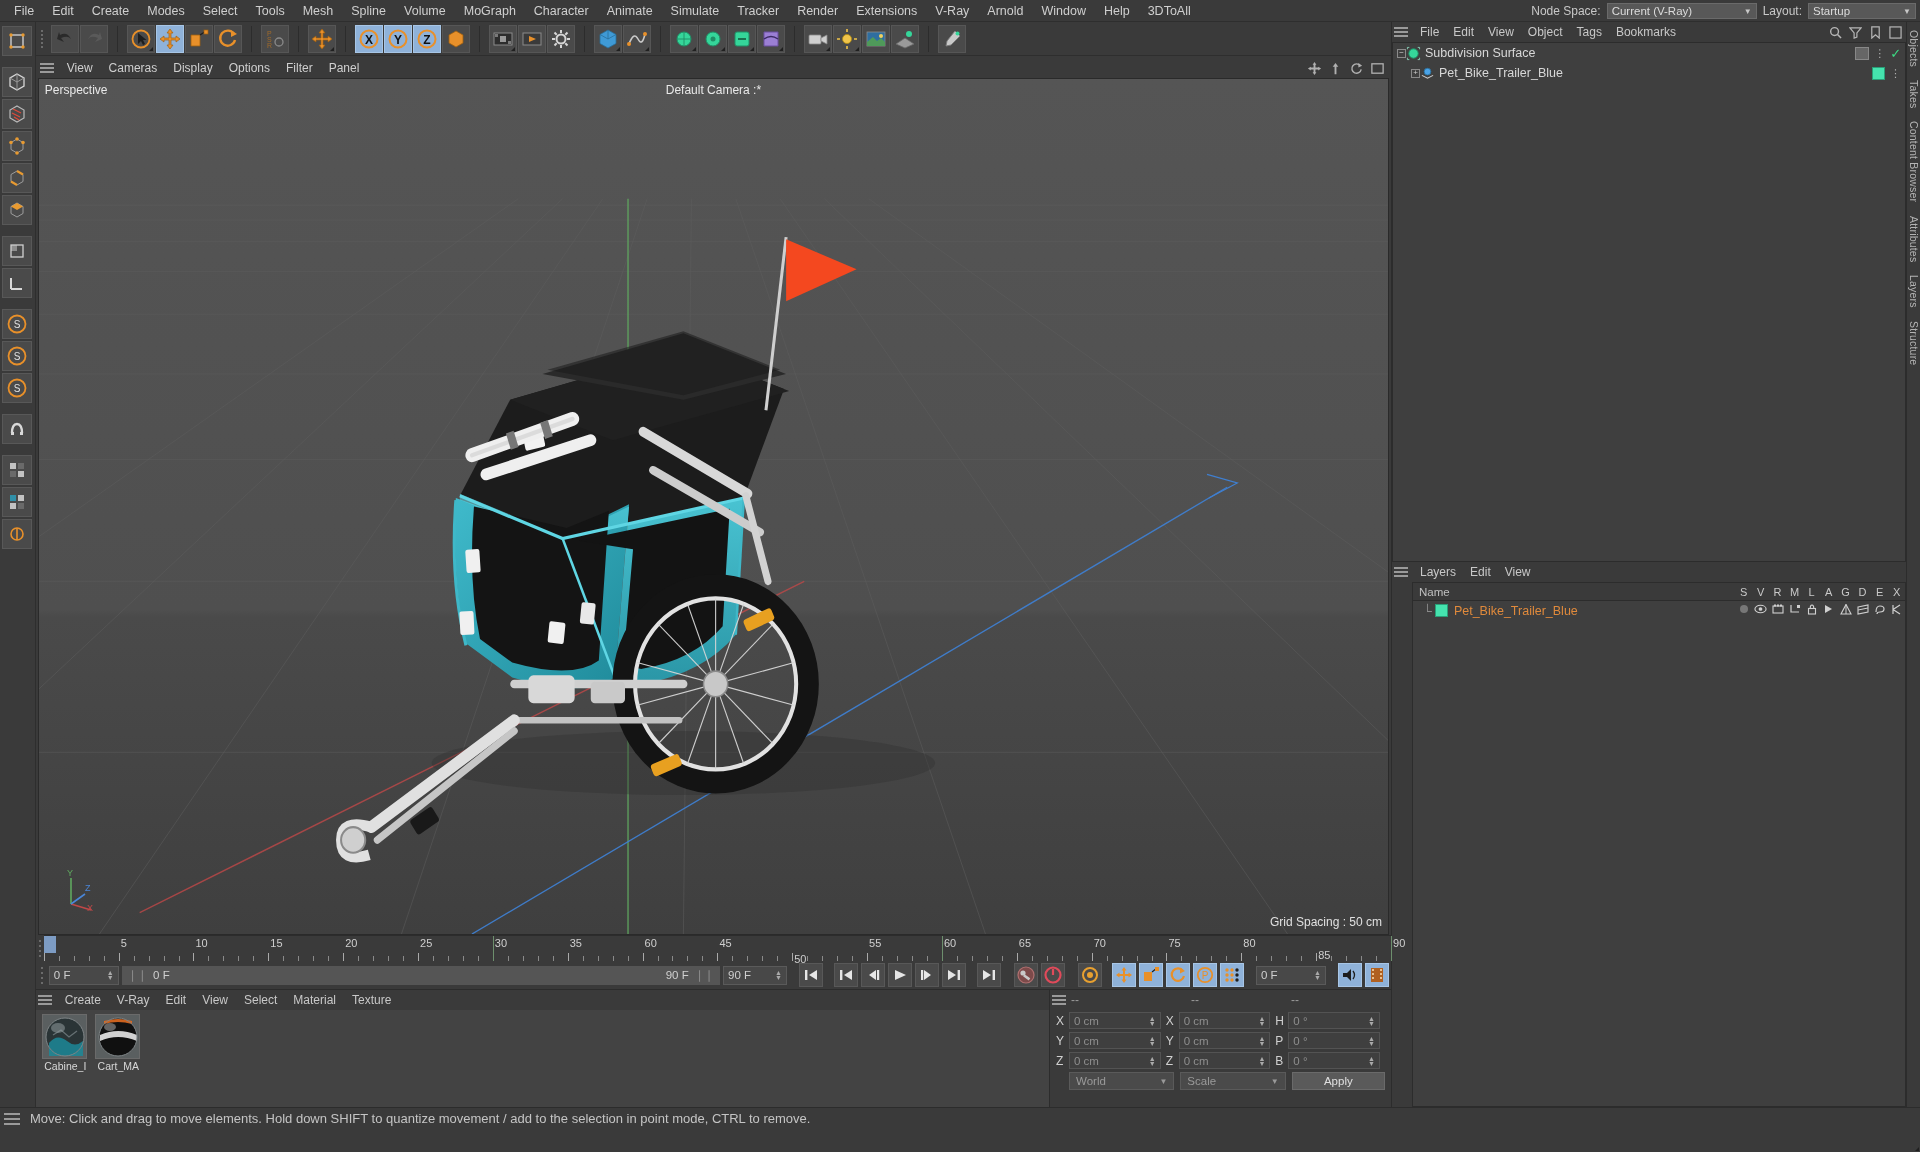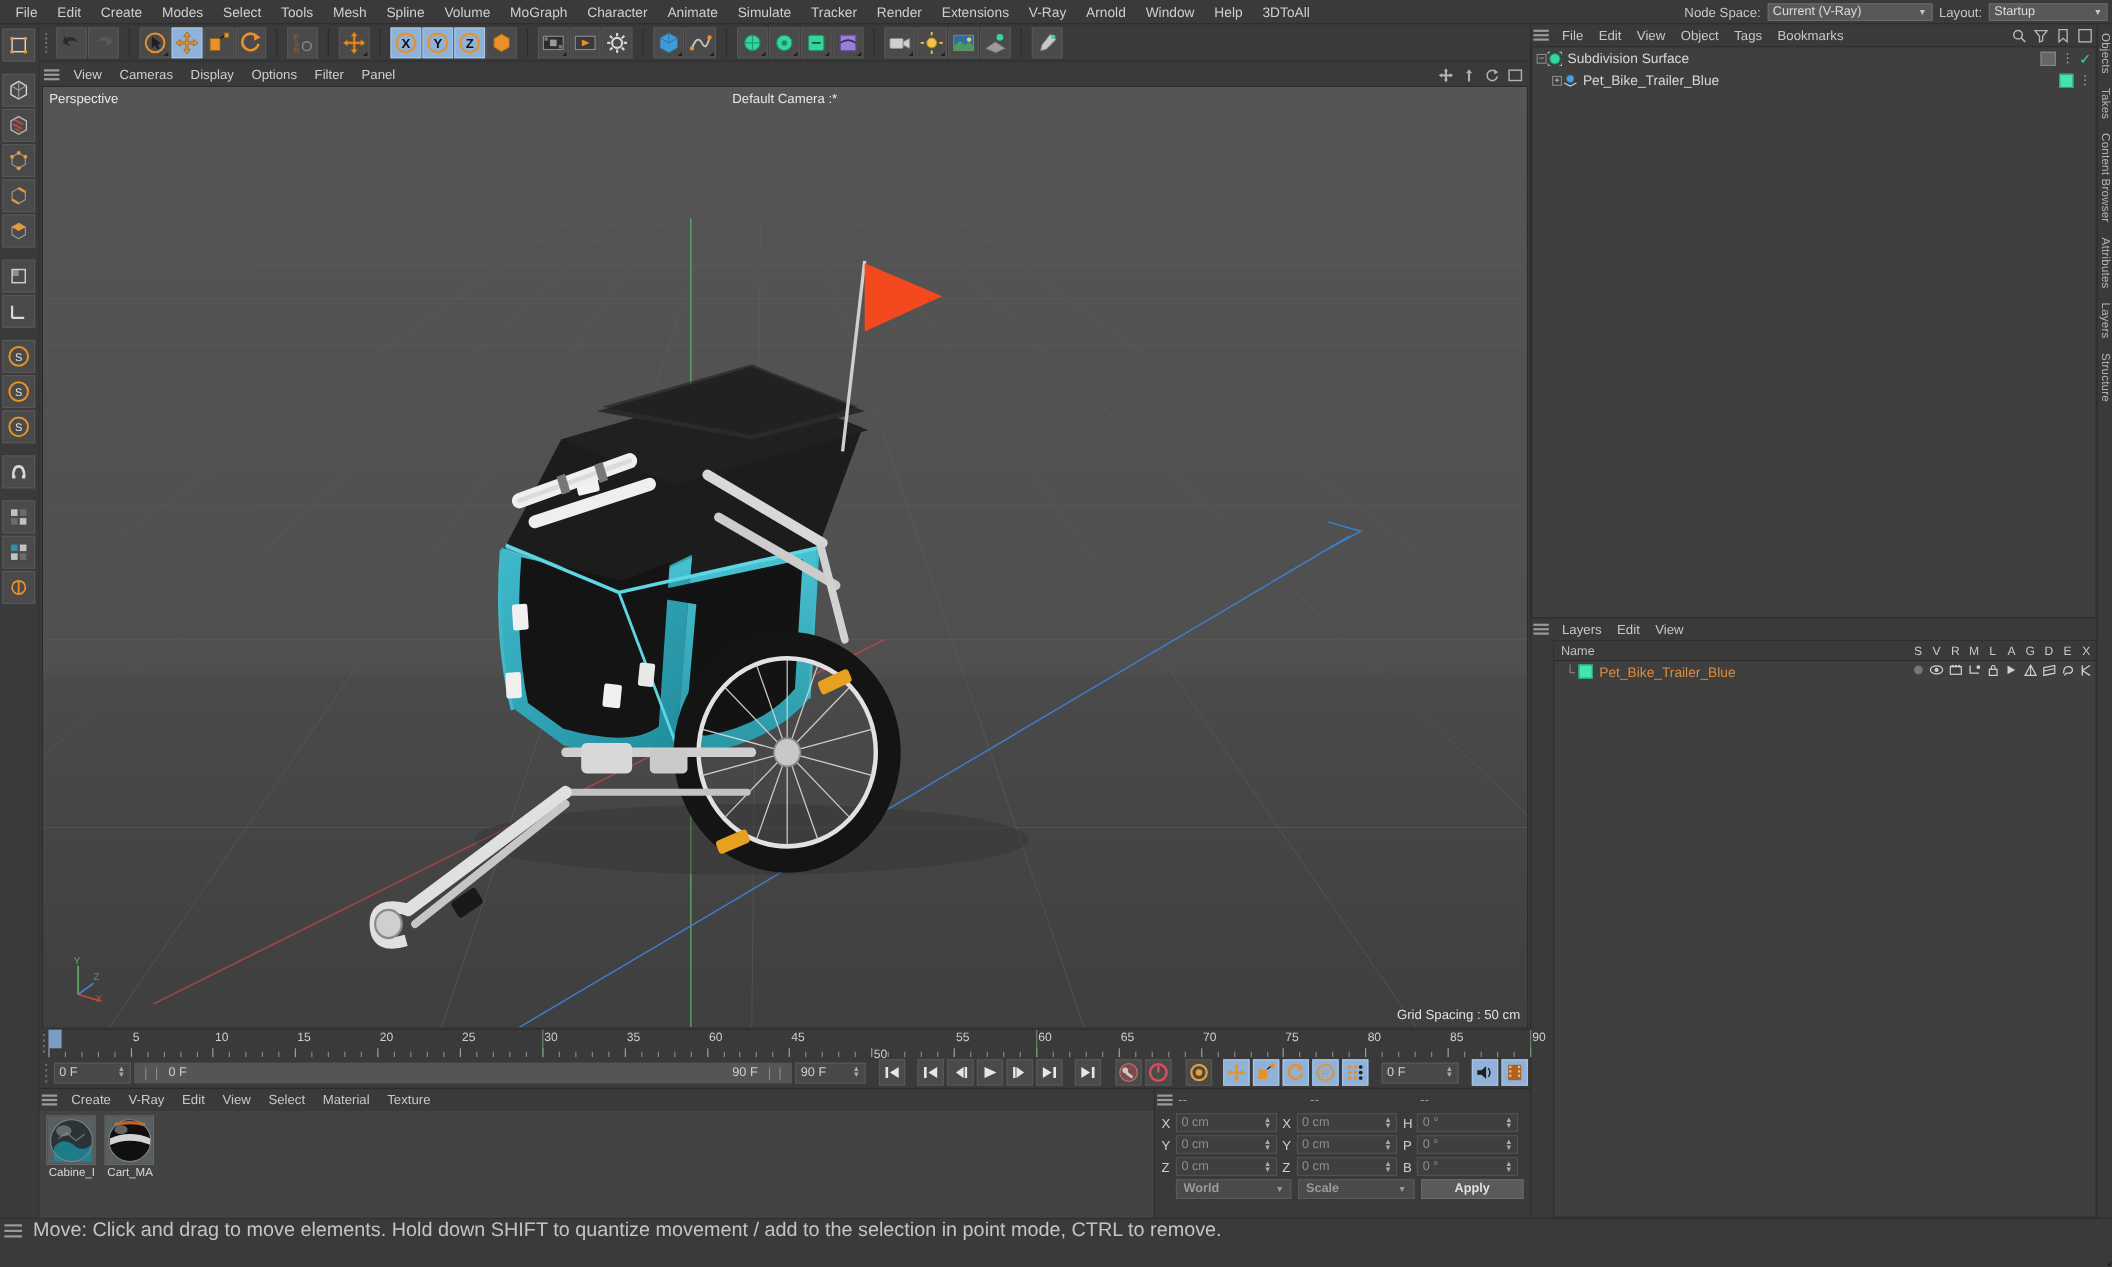--- a/index.html
+++ b/index.html
@@ -135,21 +135,21 @@
   .lay-cols{ display:flex; margin-left:auto;}
   .lay-col{ width:17px; text-align:center; font-size:11px; color:#c9c9c9;}
   .lay-row{ height:19px; display:flex; align-items:center; font-size:12.5px; padding-left:10px;}
 
   .rail{ width:14px; background:#3a3a3a; border-left:1px solid #2c2c2c;
      display:flex; flex-direction:column; align-items:center; padding-top:8px; gap:13px;}
   .rail span{ writing-mode:vertical-rl; font-size:10.5px; color:#b4b4b4; letter-spacing:0.2px;}
 
   
   .statusbar{ height:22px; background:#3a3a3a; display:flex; align-items:center;
-     font-size:18px; color:#c4c4c4; border-top:1px solid #2c2c2c; padding-left:4px;}
+     font-size:13px; color:#c4c4c4; border-top:1px solid #2c2c2c; padding-left:4px;}
   .sb-ham{ width:16px;height:12px;display:flex;flex-direction:column;justify-content:space-between;margin-right:10px;}
   .sb-ham i{ height:2px;background:#9a9a9a;}
 </style>
 </head>
 <body>
 
 <div class="app">
 
 
   <div class="menubar">
@@ -794,21 +794,21 @@
             <div class="tl-num" style="left: 38.8889%;">35</div>
             <div class="tl-num" style="left: 44.4444%;">60</div>
             <div class="tl-num" style="left: 50%;">45</div>
             <div class="tl-num" style="left: 55.5556%; margin-top: 16px;">50</div>
             <div class="tl-num" style="left: 61.1111%;">55</div>
             <div class="tl-num" style="left: 66.6667%;">60</div>
             <div class="tl-num" style="left: 72.2222%;">65</div>
             <div class="tl-num" style="left: 77.7778%;">70</div>
             <div class="tl-num" style="left: 83.3333%;">75</div>
             <div class="tl-num" style="left: 88.8889%;">80</div>
-            <div class="tl-num" style="left: 94.4444%;">85</div>
+            <div class="tl-num" style="left: 94.4444%; margin-top: 12px;">85</div>
             <div class="tl-num" style="left: 100%;">90</div>
             <div class="tl-green" style="left: 33.3333%;"></div>
             <div class="tl-green" style="left: 66.6667%;"></div>
             <div class="tl-green" style="left: 100%;"></div>
             <div class="tl-cursor" style="left: 0%;"></div>
           </div>
       </div>
 
       <div class="transport">
         <div class="tl-grip">
@@ -1069,21 +1069,21 @@
               <span class="cm-in">
                   <span>0 cm</span>
                   <span class="spin">▲<br>▼</span>
                 </span>
               <span class="cm-lab">B</span>
               <span class="cm-in">
                   <span>0 °</span>
                   <span class="spin">▲<br>▼</span>
                 </span>
             </div>
-            <div class="cm-row" style="padding-left:13px;font-weight:bold;">
+            <div class="cm-row" style="padding-left:13px;">
               <span class="cm-sel">
                 <span>World</span>
                 <span style="margin-left:auto;font-size:8px;">▼</span>
               </span>
               <span class="cm-sel">
                 <span>Scale</span>
                 <span style="margin-left:auto;font-size:8px;">▼</span>
               </span>
               <span class="cm-apply">Apply</span>
             </div>

